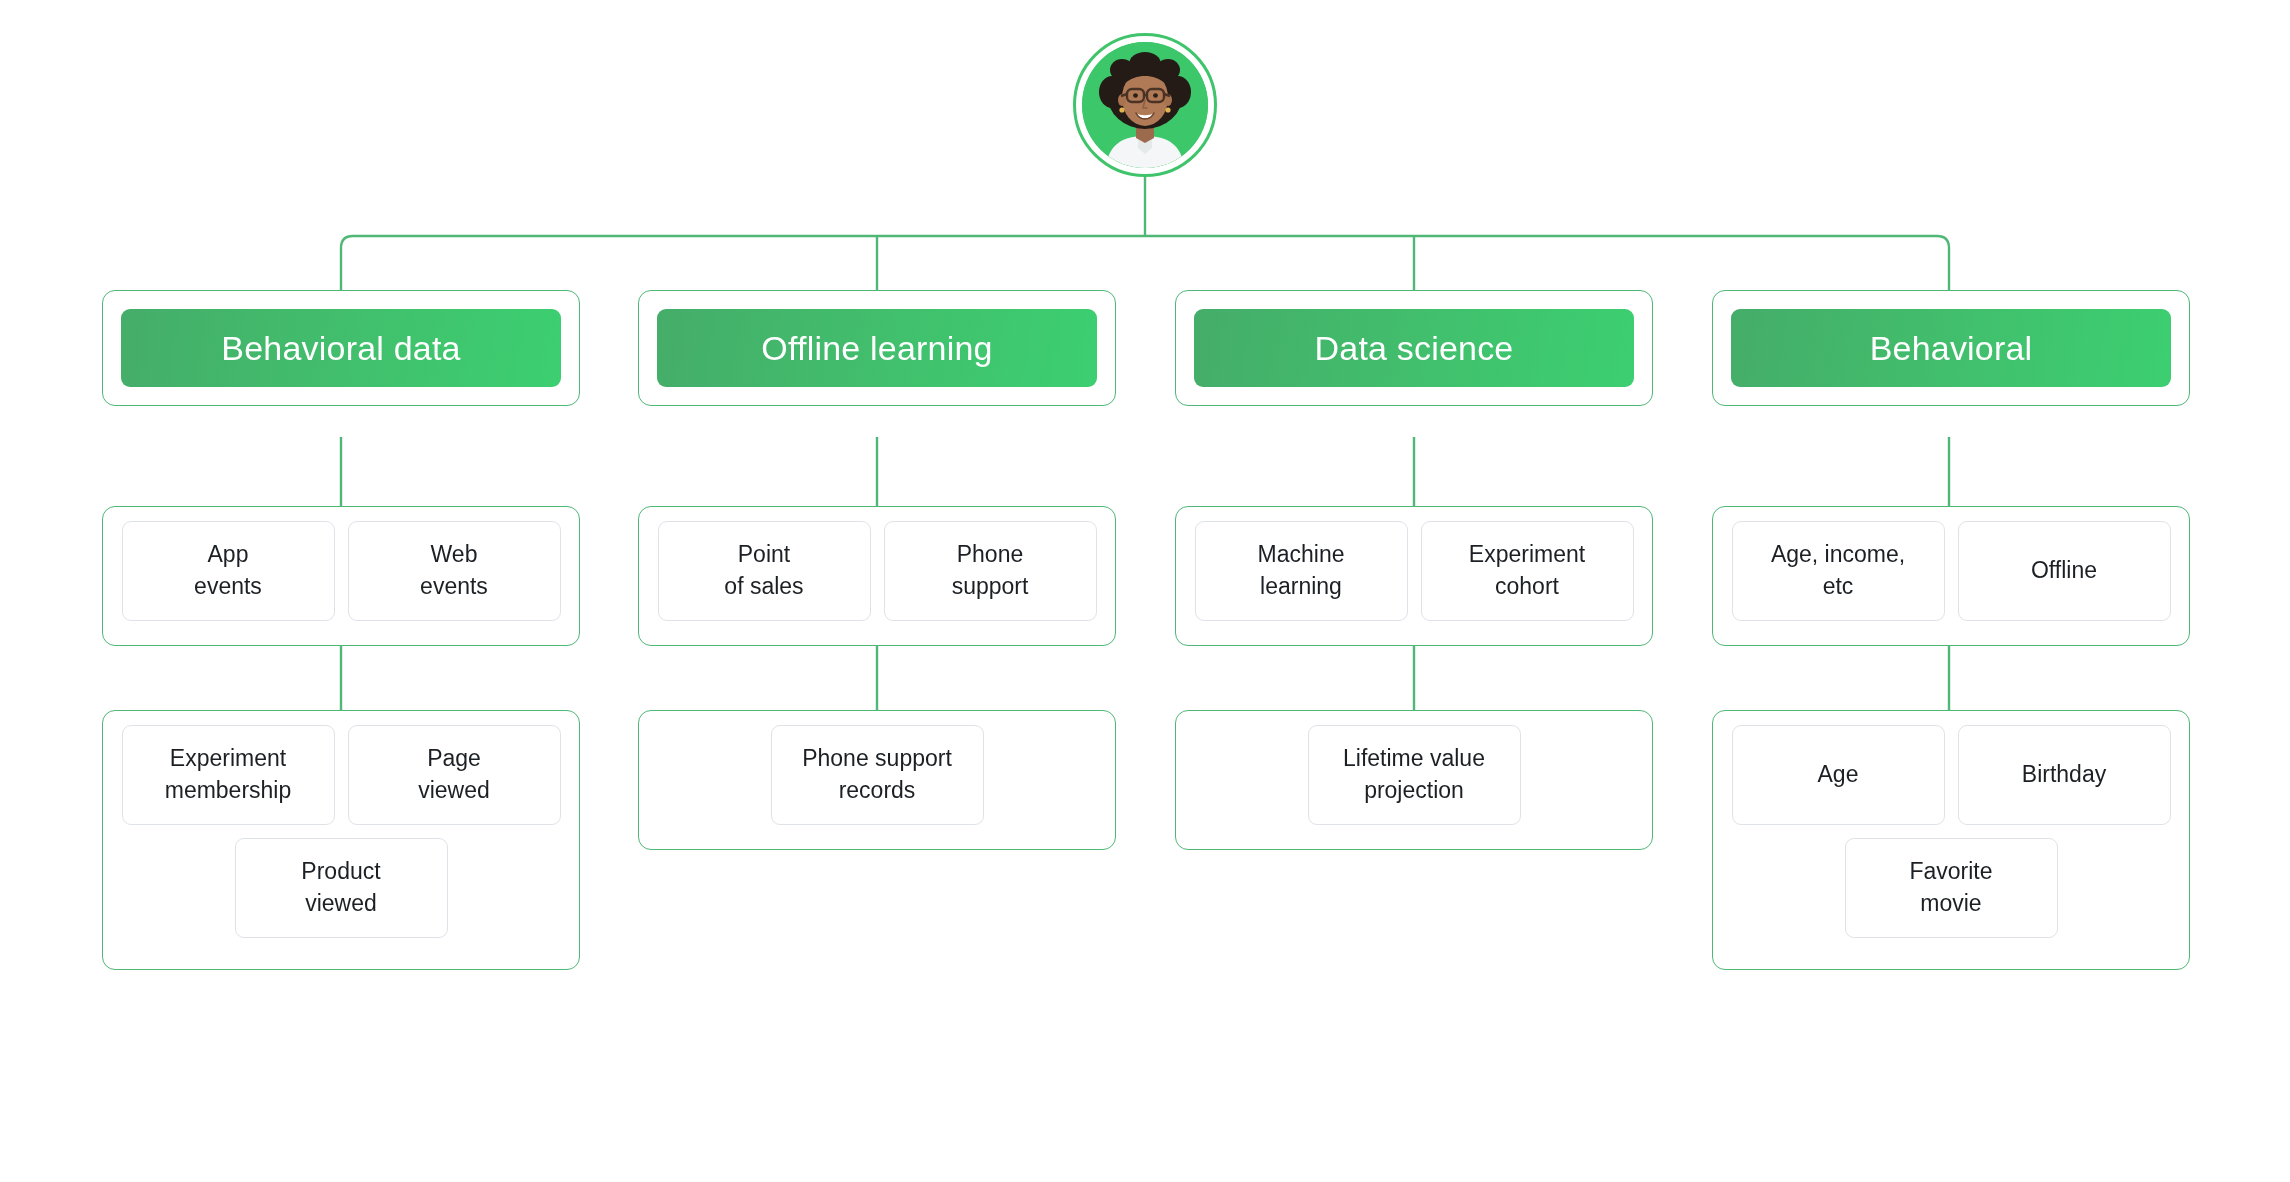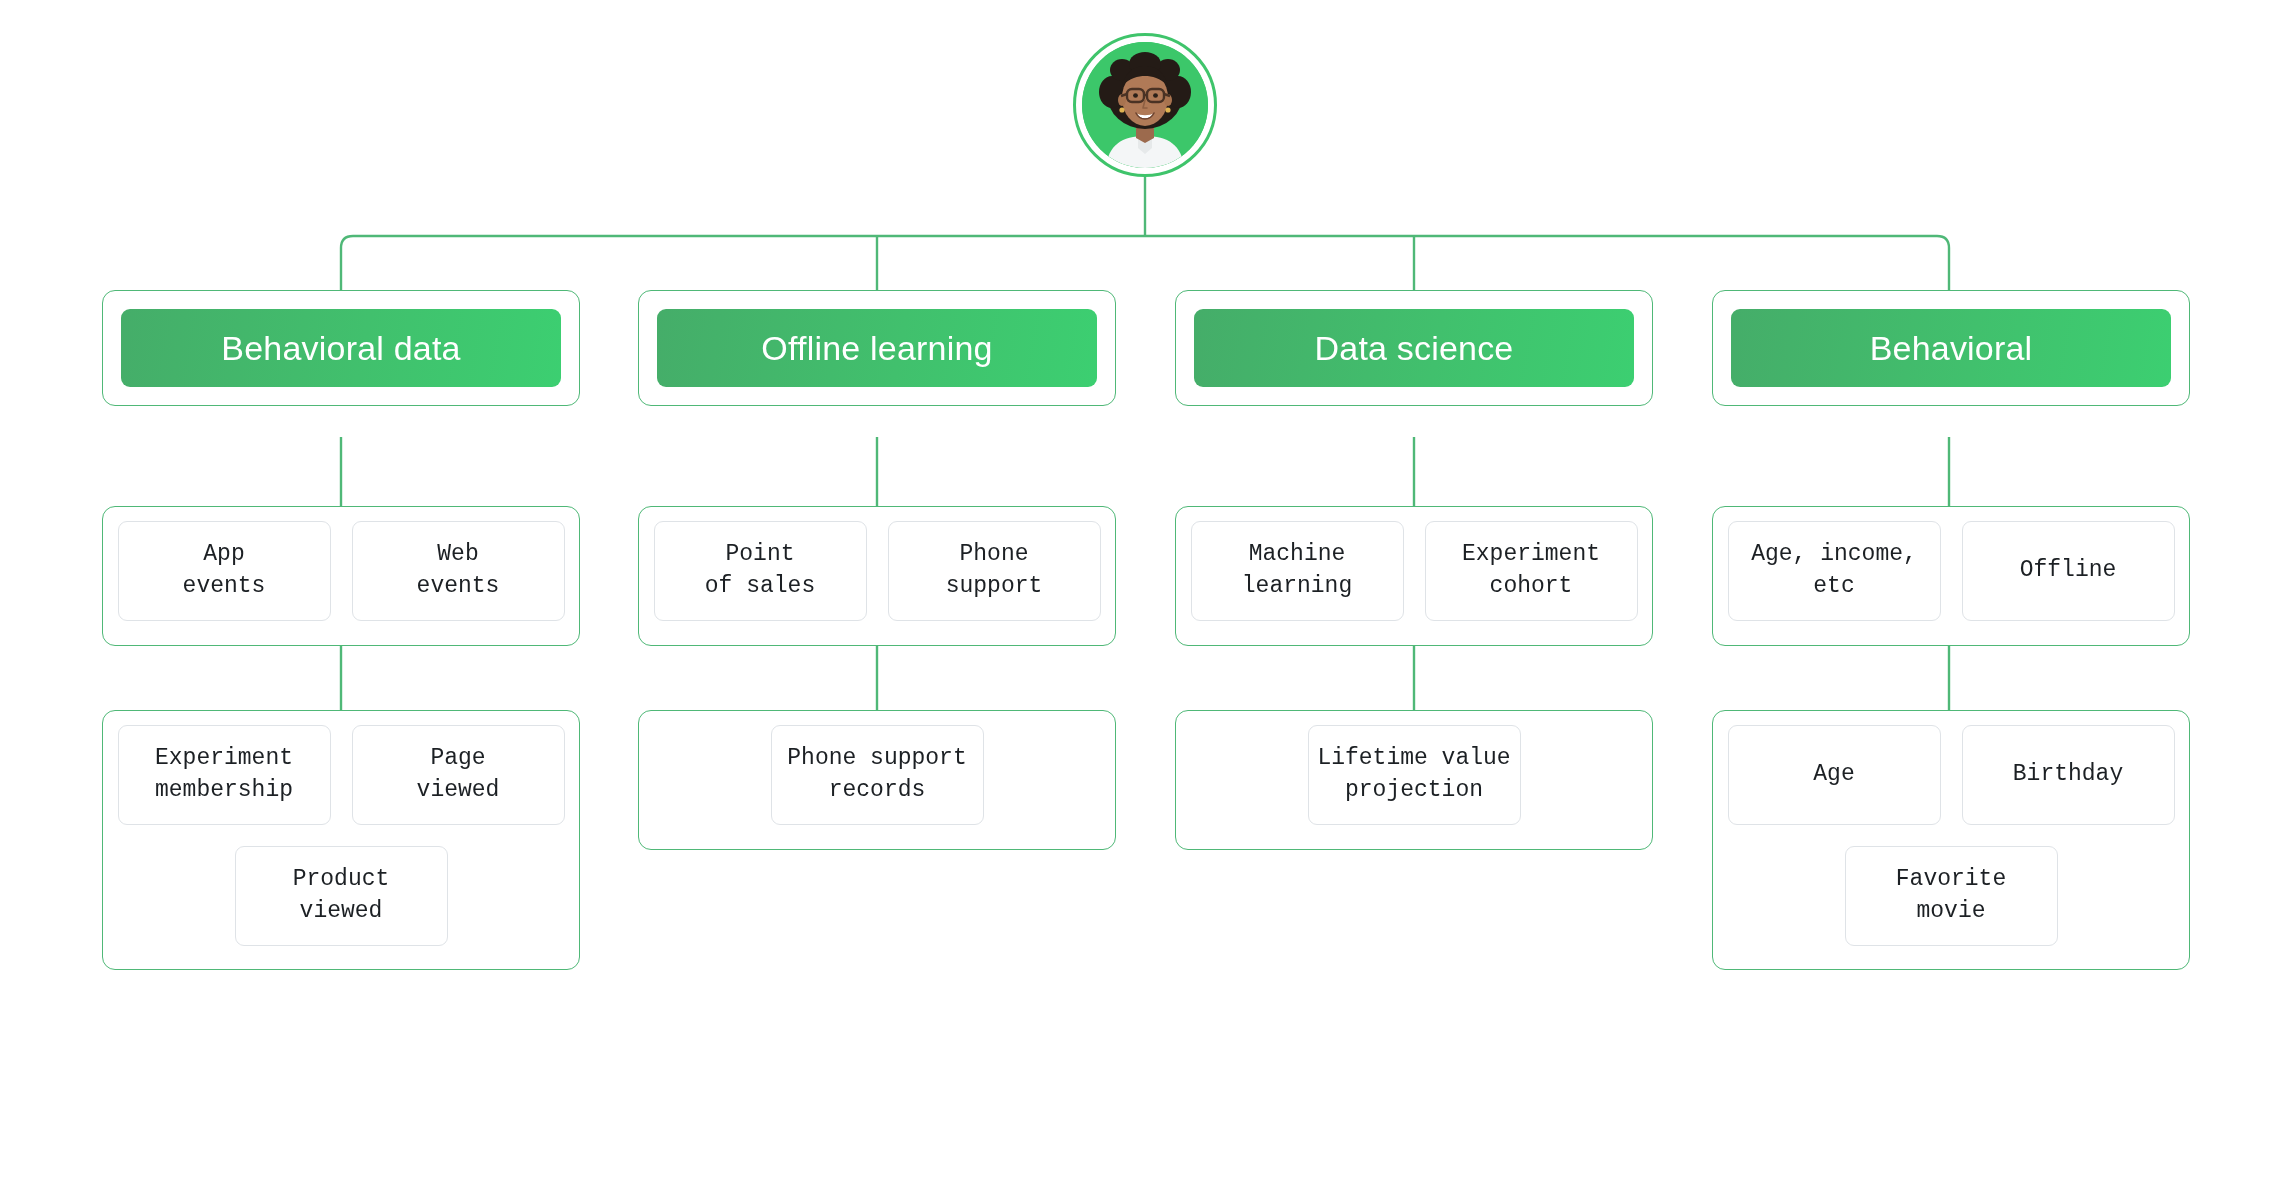--- a/index.html
+++ b/index.html
@@ -104,22 +104,21 @@
   }
 
   .card-row {
     padding: 14px;
   }
 
   .chip-grid {
     display: flex;
     flex-wrap: wrap;
     justify-content: center;
-    gap: 21px;
-    font-family: Liberation Mono, monospace;
+    gap: 13px;
   }
 
   .chip {
     box-sizing: border-box;
     width: 213px;
     height: 100px;
     border: 1.5px solid #dfe3e7;
     border-radius: 9px;
     background: #ffffff;
     display: flex;

